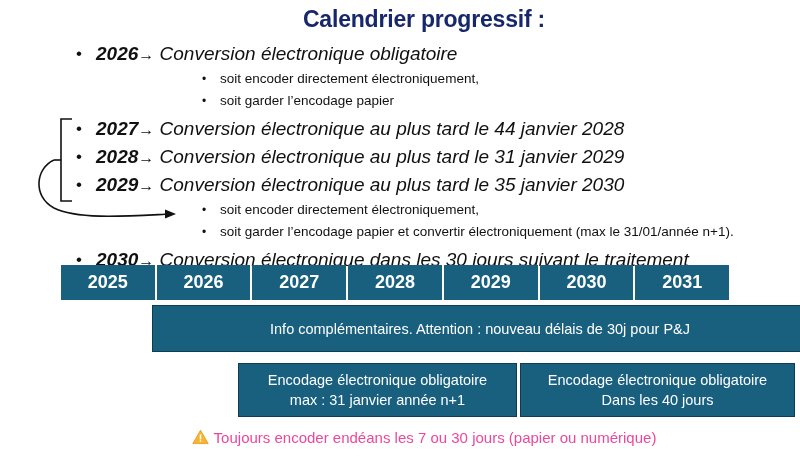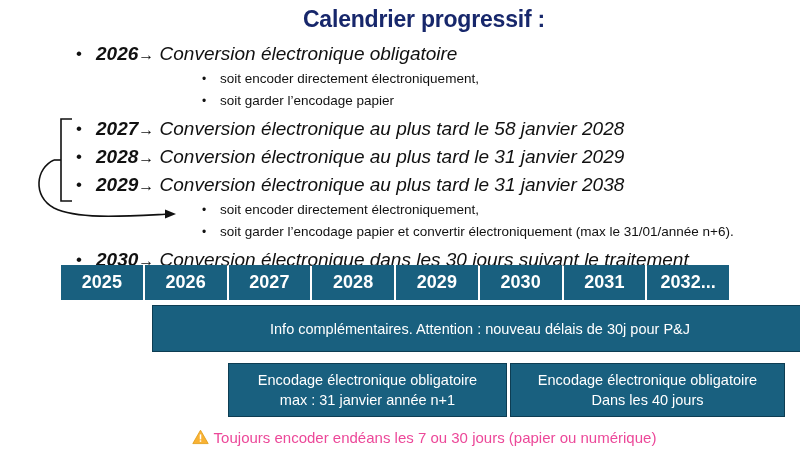--- a/index.html
+++ b/index.html
@@ -132,21 +132,21 @@
     display: flex;
     align-items: center;
     justify-content: center;
     box-sizing: border-box;
     padding-left: 7px;
   }
 
   
   .oblrow {
     position: absolute;
-    left: 204px;
+    left: 214px;
     top: 363px;
     width: 557px;
     height: 54px;
     display: flex;
     gap: 3px;
   }
   .oblbar {
     background: #19607f;
     border: 1px solid #0d3d53;
     color: #ffffff;
@@ -194,36 +194,36 @@
     <div class="l2">
       <span class="dot">•</span><span>soit encoder directement électroniquement,</span>
     </div>
     <div class="l2">
       <span class="dot">•</span><span>soit garder l’encodage papier</span>
     </div>
 
     <div class="gap-sm"></div>
 
     <div class="l1">
-      <span class="dot">•</span><span class="yr">2027</span><span class="arw">→</span> <span>Conversion électronique au plus tard le 58 janvier 2028</span>
+      <span class="dot">•</span><span class="yr">2027</span><span class="arw">→</span> <span>Conversion électronique au plus tard le 44 janvier 2028</span>
     </div>
 
     <div class="l1">
       <span class="dot">•</span><span class="yr">2028</span><span class="arw">→</span> <span>Conversion électronique au plus tard le 31 janvier 2029</span>
     </div>
 
     <div class="l1">
-      <span class="dot">•</span><span class="yr">2029</span><span class="arw">→</span> <span>Conversion électronique au plus tard le 31 janvier 2038</span>
+      <span class="dot">•</span><span class="yr">2029</span><span class="arw">→</span> <span>Conversion électronique au plus tard le 35 janvier 2030</span>
     </div>
 
     <div class="l2">
       <span class="dot">•</span><span>soit encoder directement électroniquement,</span>
     </div>
     <div class="l2">
-      <span class="dot">•</span><span>soit garder l’encodage papier et convertir électroniquement (max le 31/01/année n+6).</span>
+      <span class="dot">•</span><span>soit garder l’encodage papier et convertir électroniquement (max le 31/01/année n+1).</span>
     </div>
 
     <div class="gap-sm"></div>
 
     <div class="l1">
       <span class="dot">•</span><span class="yr">2030</span><span class="arw">→</span> <span>Conversion électronique dans les 30 jours suivant le traitement</span>
     </div>
 
   </div>
 
@@ -237,21 +237,20 @@
   </svg>
 
   <div class="yeartable">
     <div class="yearcell">2025</div>
     <div class="yearcell">2026</div>
     <div class="yearcell">2027</div>
     <div class="yearcell">2028</div>
     <div class="yearcell">2029</div>
     <div class="yearcell">2030</div>
     <div class="yearcell">2031</div>
-    <div class="yearcell">2032...</div>
   </div>
 
   <div class="infobar">Info complémentaires. Attention : nouveau délais de 30j pour P&amp;J</div>
 
   <div class="oblrow">
     <div class="oblbar a">
       <span>Encodage électronique obligatoire</span>
       <span>max : 31 janvier année n+1</span>
     </div>
     <div class="oblbar b">

